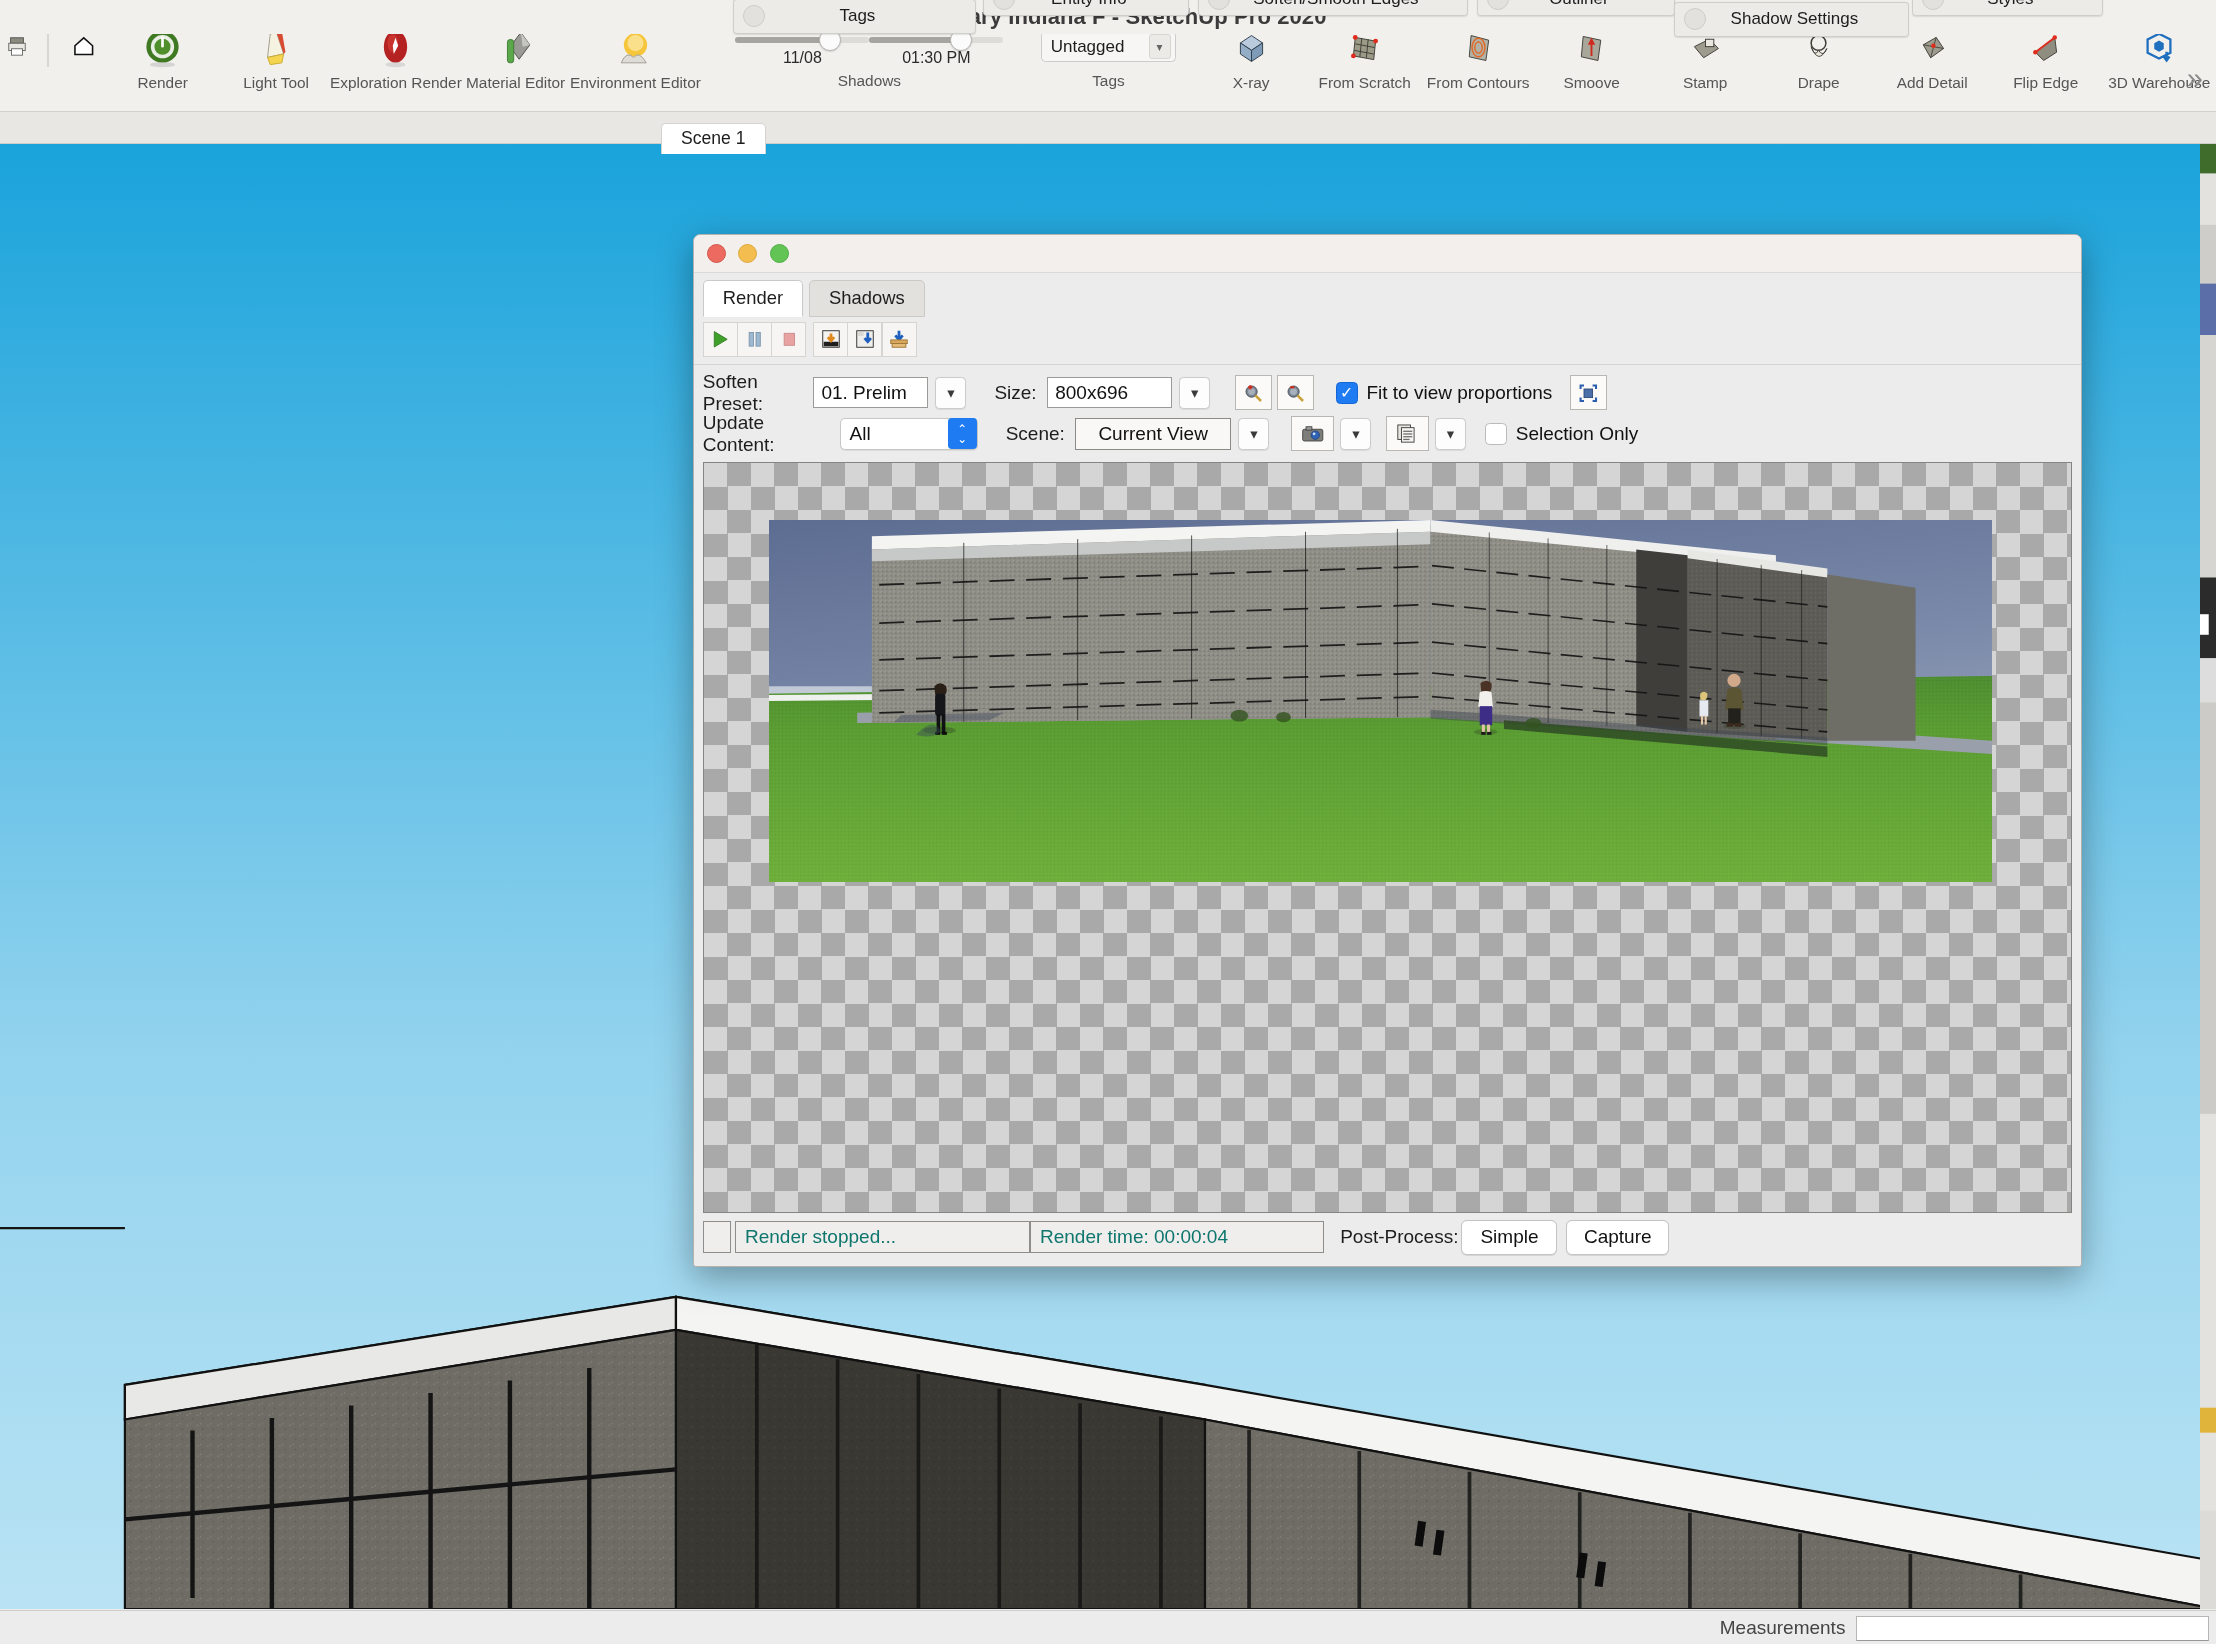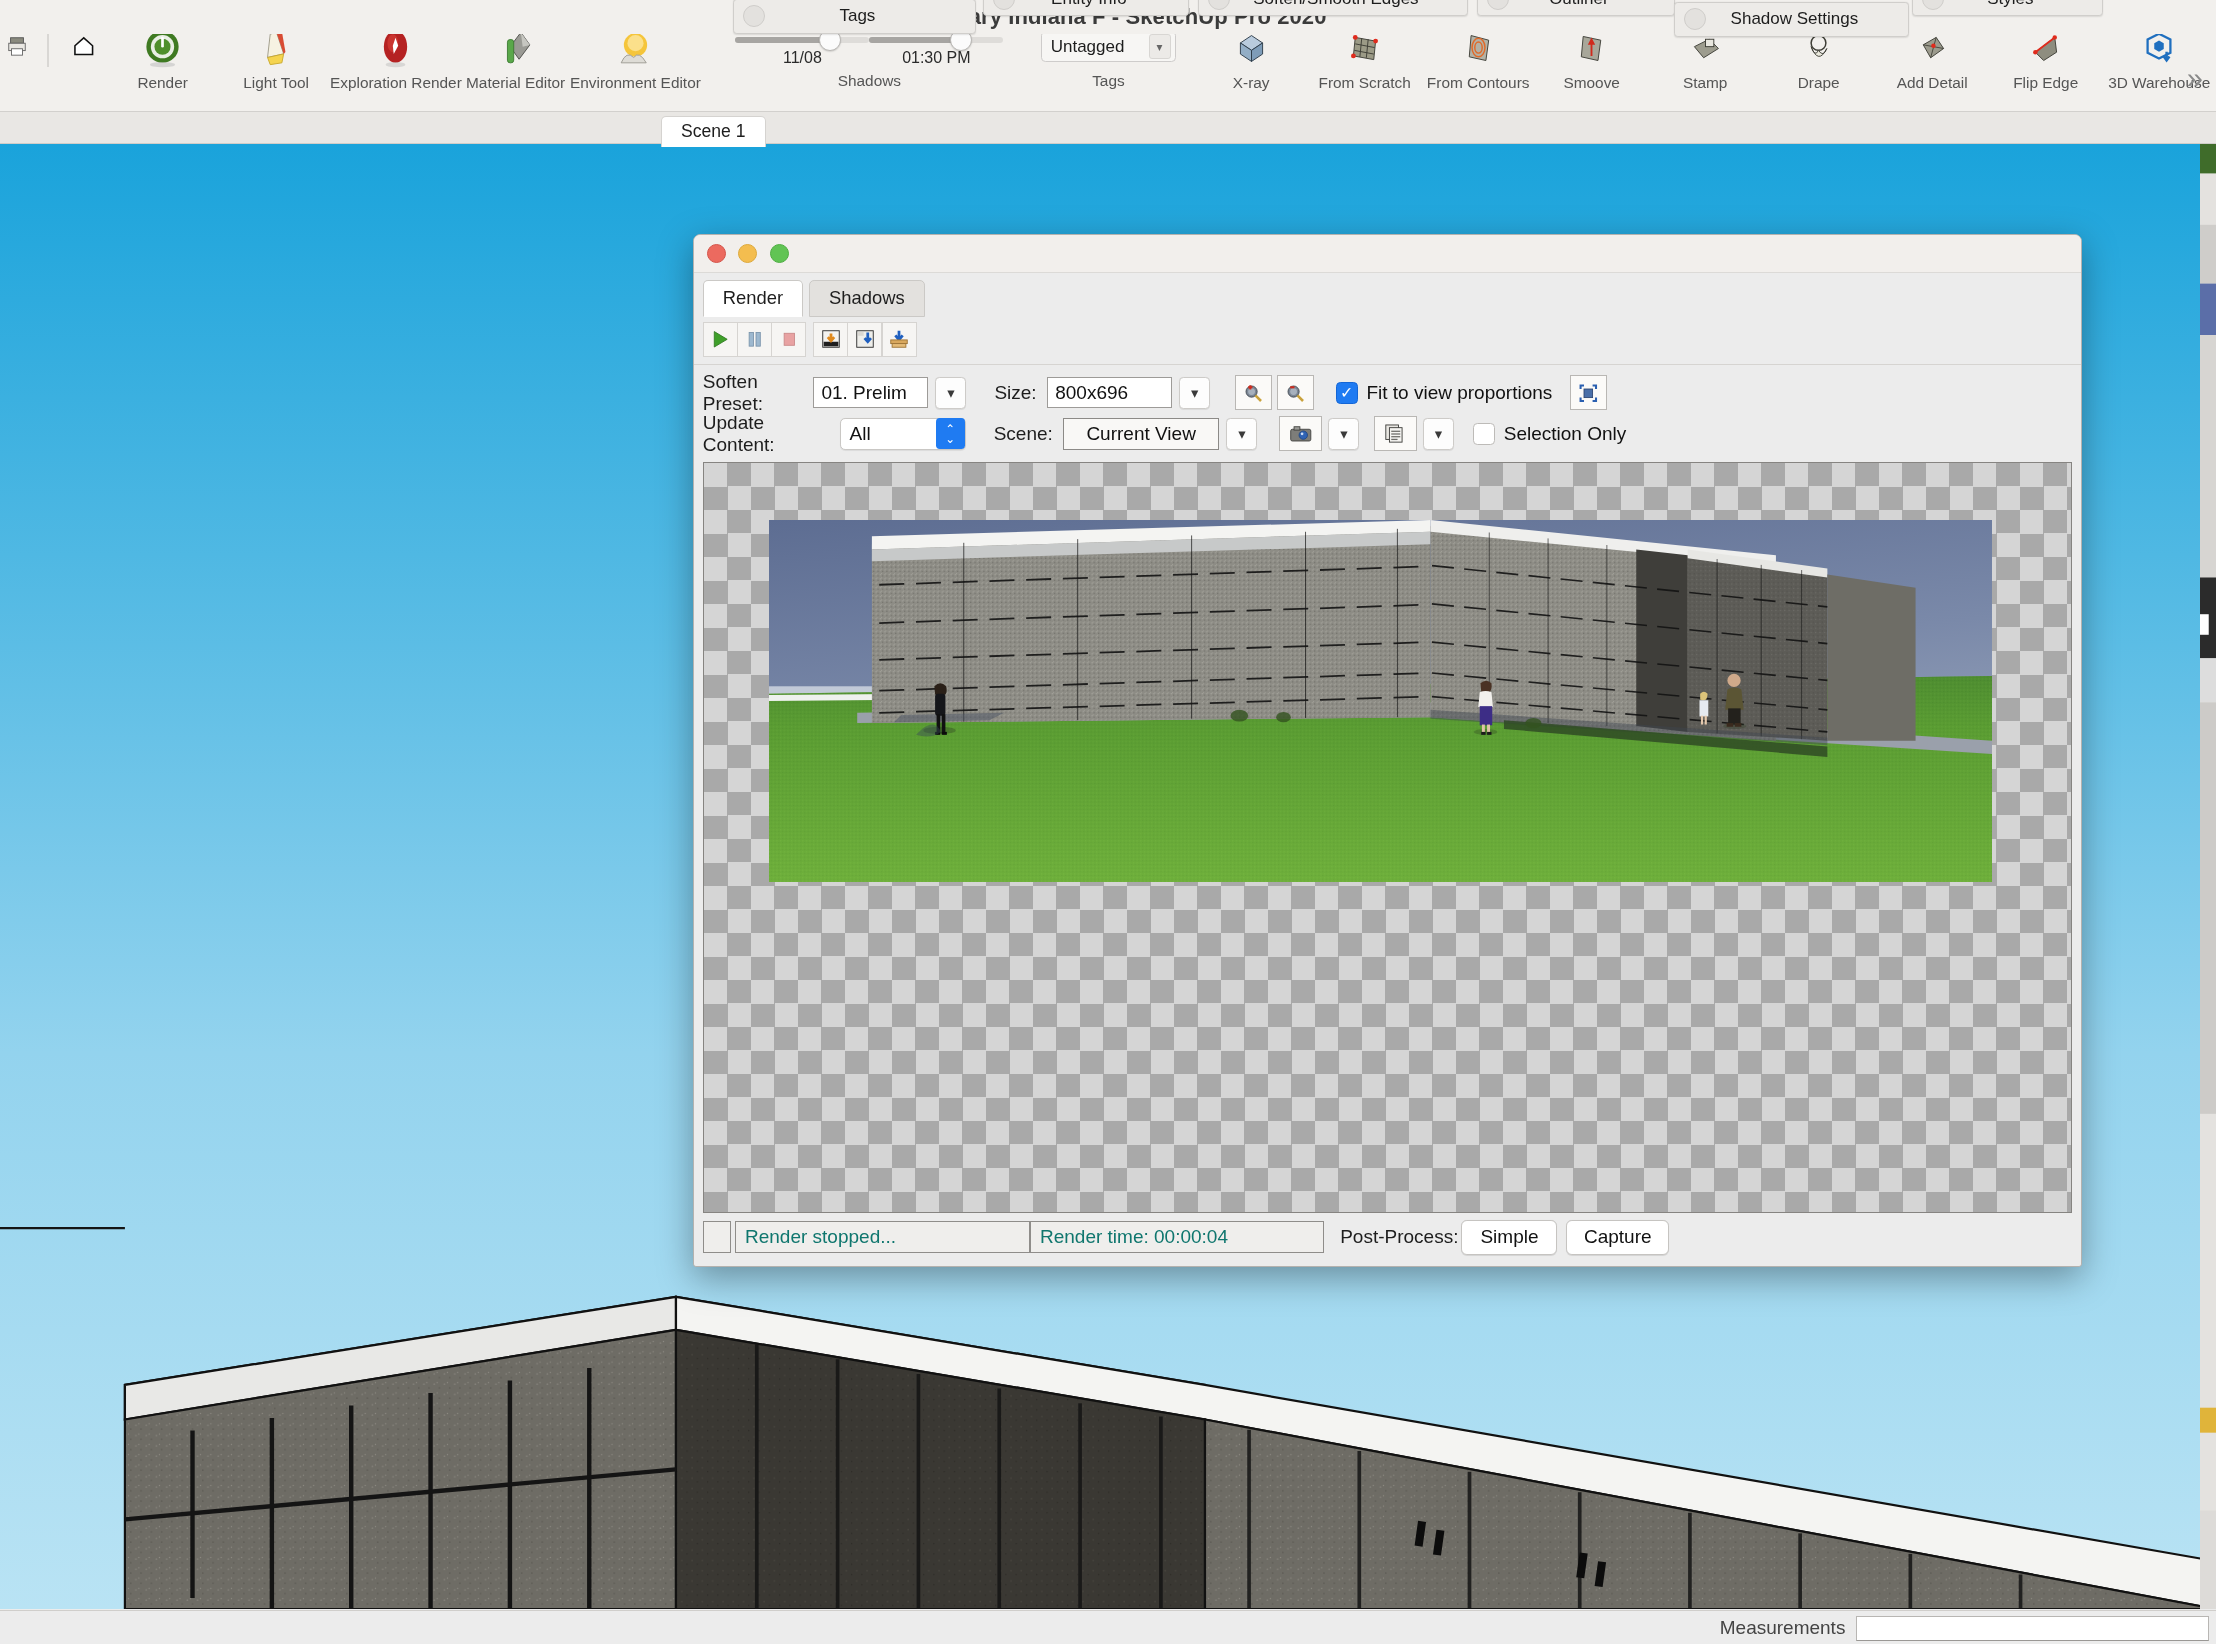--- a/index.html
+++ b/index.html
@@ -113,21 +113,21 @@
     position: absolute; top: 112px; left: 0; width: 2216px; height: 32px;
     background: #e9e7e4; border-bottom: 0.7px solid #cfcdc9;
     display: flex; align-items: flex-end; padding-left: 661px;
     z-index: 2;
   }
   .scene-tab {
     background: #fff; border: 0.7px solid #d5d3d0; border-bottom: none;
     border-radius: 5.1px 5.1px 0 0;
     padding: 3.7px 19px 5.1px 19px;
     font-size: 17.6px; color: #1d1d1d;
-    position: relative; top: 4px;
+    position: relative; top: 11px;
   }
 
   
   .viewport {
     position: absolute; top: 144px; left: 0; width: 2216px; height: 1465px;
     background: linear-gradient(to bottom, #1aa3db 0%, #4fb8e3 28%, #93d3ee 62%, #b9e3f4 100%);
     overflow: hidden;
   }
   .su-building { position:absolute; left:0; bottom:0; width: 2216px; height: 382px; }
 
@@ -718,21 +718,21 @@
                 <path d="M17 3 H21 V7"></path>
                 <path d="M21 17 V21 H17"></path>
                 <path d="M7 21 H3 V17"></path>
               </g>
             </svg>
         </span>
       </div>
 
       <div class="frow">
         <span class="flbl" style="width:134px;">Update Content:</span>
-        <span style="display:flex;align-items:center;margin-left:2.9px;background:#fff;border-radius:5.1px;border:0.7px solid #c9c7c4;height:32px;width:126px;box-shadow:0 0.7px 0.7px rgba(0,0,0,.07);">
+        <span style="display:flex;align-items:center;margin-left:2.9px;background:#fff;border-radius:5.1px;border:0.7px solid #c9c7c4;height:32px;width:138px;box-shadow:0 0.7px 0.7px rgba(0,0,0,.07);">
           <span style="flex:1;padding-left:8.8px;font-size:19px;color:#111;">All</span>
           <span class="stepper">
               <span>⌃</span>
               <span>⌄</span>
             </span>
         </span>
 
         <span class="flbl" style="margin-left:28px;">Scene:</span>
         <span class="pushbtn" style="width:156px;margin-left:10.3px;">Current View</span>
         <span class="popbtn" style="margin-left:7.3px;">▾</span>

